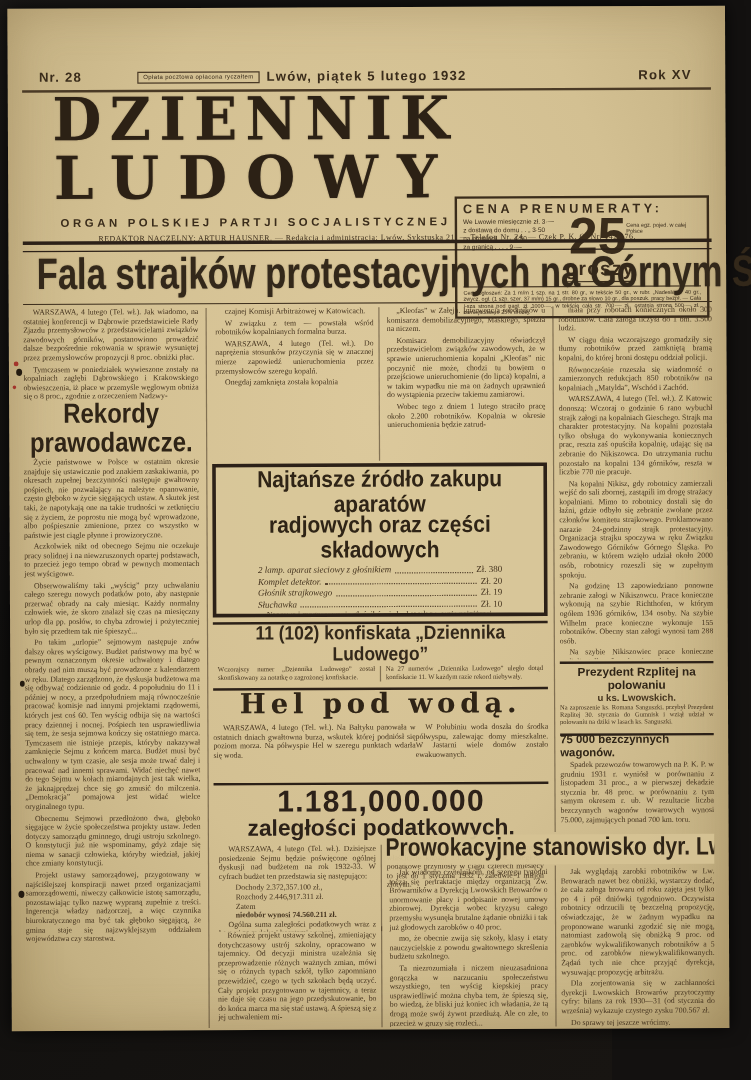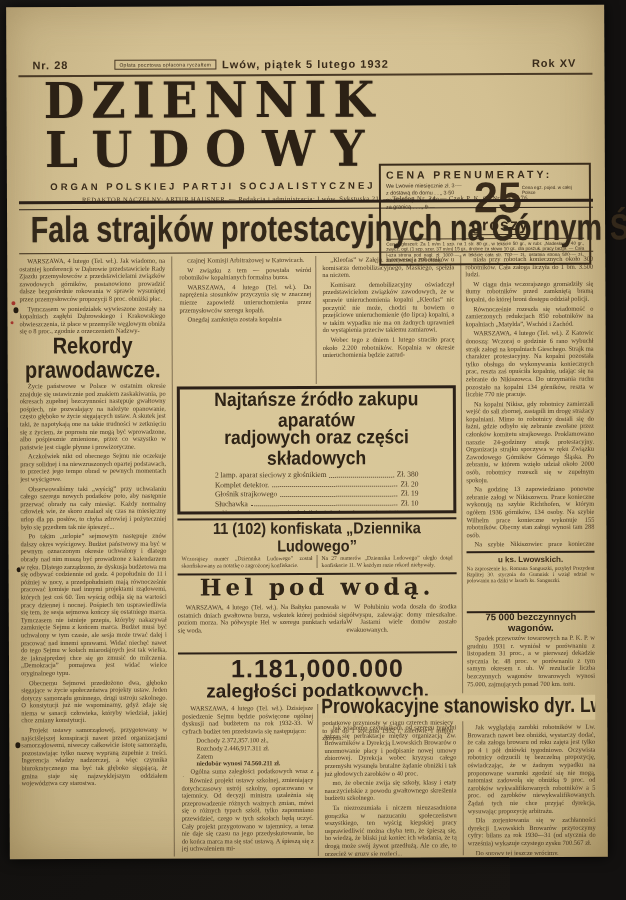--- a/index.html
+++ b/index.html
@@ -73,21 +73,21 @@
        font-size:14px;line-height:15px;margin:4px 0 3px;color:#33281a;}
   .midhead{font-family:"Liberation Sans",sans-serif;font-weight:bold;text-align:center;
        font-size:20px;line-height:21px;margin:2px 0 3px;color:#2f2416;transform:scaleY(1.15);}
 
   
   .ad-box{border:3px solid #2c2118;background:rgba(216,198,153,.9);padding:2px 6px;box-sizing:border-box;}
   .ad-head{font-family:"Liberation Sans",sans-serif;font-weight:bold;font-size:17.5px;
        line-height:19px;text-align:center;color:#2f2416;transform:scaleY(1.1);}
   .ad-items{width:78%;margin:3px auto 1px;font-size:7.5px;line-height:9.5px;}
   .ad-item{display:flex;}
-  .ad-item .lbl{white-space:nowrap;}
+  .ad-item .lbl{white-space:nowrap;font-style:italic;}
   .ad-item .dots{flex:1;border-bottom:1px dotted #5a4832;margin:0 3px 2px;}
   .ad-item .prc{white-space:nowrap;}
   .ad-note{text-align:center;font-size:6.8px;margin-top:1px;}
 
   .two-col{display:flex;}
   .two-col>div{flex:1;padding:0 4px;}
   .two-col>div+div{border-left:1px solid rgba(58,44,27,.55);}
 
   .box-rule-top{border-top:2px solid #2c2118;}
   .box-rule-bot{border-bottom:2px solid #2c2118;}
@@ -109,21 +109,21 @@
        white-space:nowrap;text-align:center;color:#2f2416;transform:scaleY(1.2);line-height:20px;}
 
   .prez-box{border-top:2.5px solid #2c2118;border-bottom:2px solid #2c2118;padding:2px 0;}
   .prez-head{font-family:"Liberation Sans",sans-serif;font-weight:bold;font-size:9.8px;
        text-align:center;line-height:11px;color:#2f2416;}
   .prez-sub{font-family:"Liberation Sans",sans-serif;font-weight:bold;font-size:8px;
        text-align:center;line-height:9px;}
   .prez-body{font-size:5.4px;line-height:6.2px;text-align:justify;margin-top:1px;}
 
   .wag-head{font-family:"Liberation Sans",sans-serif;font-weight:bold;font-size:9.5px;
-       text-align:center;line-height:11px;margin:2px 0 1px;color:#2f2416;}
+       text-align:left;line-height:11px;margin:2px 0 1px;color:#2f2416;}
 
   
   .speck{position:absolute;border-radius:50%;}
   .red{background:#a3352c;}
   .dark{background:#241b10;}
 </style>
 </head>
 <body>
 
 <div class="photo-frame">
@@ -284,20 +284,21 @@
        <p class="p">W ciągu dnia wczorajszego gromadziły się tłumy robotników przed zamkniętą bramą kopalni, do której broni dostępu oddział policji.</p>
        <p class="p">Równocześnie rozeszła się wiadomość o zamierzonych redukcjach 850 robotników na kopalniach „Matylda”, Wschód i Zachód.</p>
        <p class="p">WARSZAWA, 4 lutego (Tel. wł.). Z Katowic donoszą: Wczoraj o godzinie 6 rano wybuchł strajk załogi na kopalniach Gieschego. Strajk ma charakter protestacyjny. Na kopalni pozostała tylko obsługa do wykonywania koniecznych prac, reszta zaś opuściła kopalnię, udając się na zebranie do Nikiszowca. Do utrzymania ruchu pozostało na kopalni 134 górników, reszta w liczbie 770 nie pracuje.</p>
        <p class="p">Na kopalni Nikisz, gdy robotnicy zamierzali wejść do sali zbornej, zastąpili im drogę strażacy kopalniani. Mimo to robotnicy dostali się do łaźni, gdzie odbyło się zebranie zwołane przez członków komitetu strajkowego. Proklamowano narazie 24-godzinny strajk protestacyjny. Organizacja strajku spoczywa w ręku Związku Zawodowego Górników Górnego Śląska. Po zebraniu, w którem wzięło udział około 2000 osób, robotnicy rozeszli się w zupełnym spokoju.</p>
        <p class="p">Na godzinę 13 zapowiedziano ponowne zebranie załogi w Nikiszowcu. Prace konieczne wykonują na szybie Richthofen, w którym ogółem 1936 górników, 134 osoby. Na szybie Wilhelm prace konieczne wykonuje 155 robotników. Obecny stan załogi wynosi tam 288 osób.</p>
        <p class="p">Na szybie Nikiszowiec prace konieczne podjęli tylko 3 robotnicy, którym pomaga personel techniczny kopalni.</p>
 
      </div>
 
      <div class="blk prez-box" style="left:446px;top:296px;width:128px;height:54px;">
+       <div class="prez-head">Prezydent Rzplitej na polowaniu</div>
        <div class="prez-sub">u ks. Lwowskich.</div>
        <div class="prez-body">Na zaproszenie ks. Romana Sanguszki, przybył Prezydent Rzplitej 30. stycznia do Gumnisk i wziął udział w polowaniu na dziki w lasach ks. Sanguszki.</div>
      </div>
 
      <div class="blk" style="left:446px;top:354px;width:128px;height:84px;">
        <div class="wag-head">75 000 bezczynnych wagonów.</div>
        <p class="p">Spadek przewozów towarowych na P. K. P. w grudniu 1931 r. wyniósł w porównaniu z listopadem 31 proc., a w pierwszej dekadzie stycznia br. 48 proc. w porównaniu z tym samym okresem r. ub. W rezultacie liczba bezczynnych wagonów towarowych wynosi 75.000, zajmujących ponad 700 km. toru.</p>
      </div>
 
      <div class="blk" style="left:446px;top:468px;width:128px;height:132px;">

